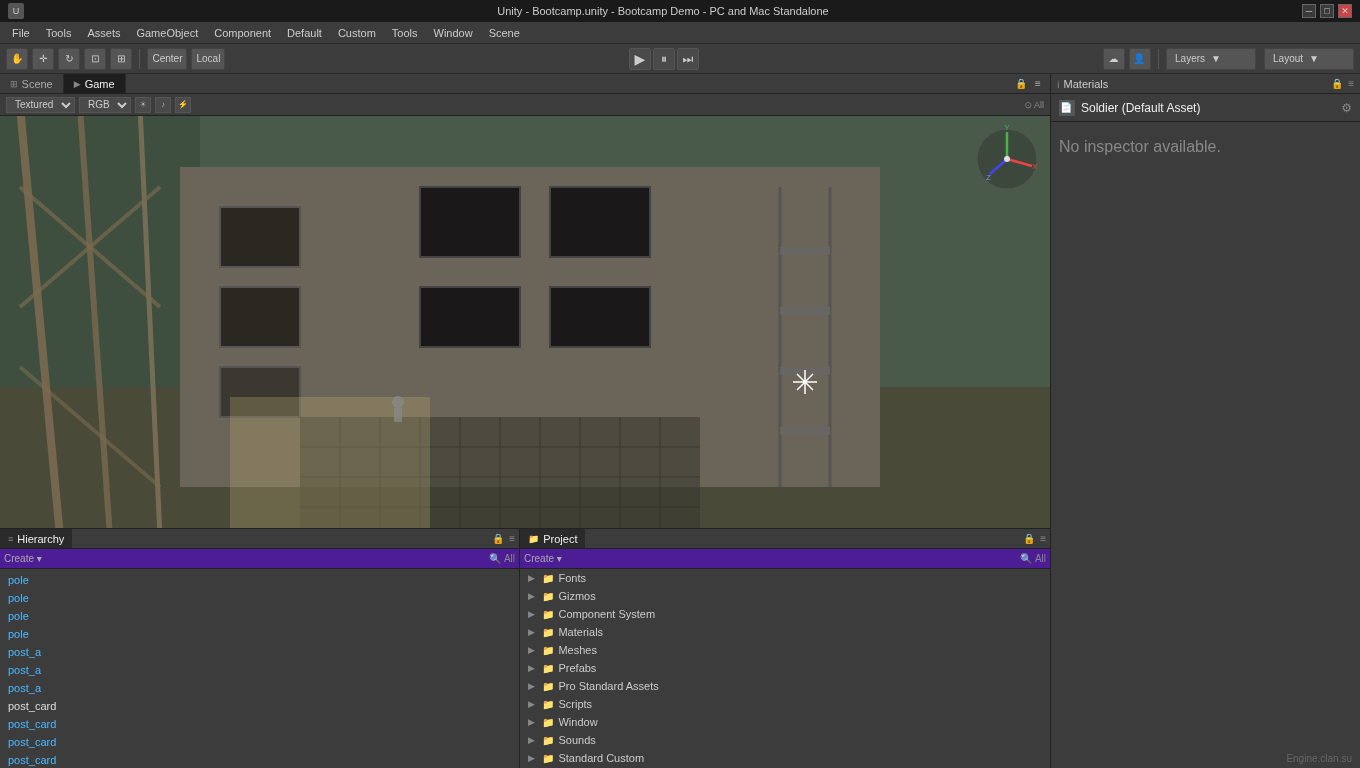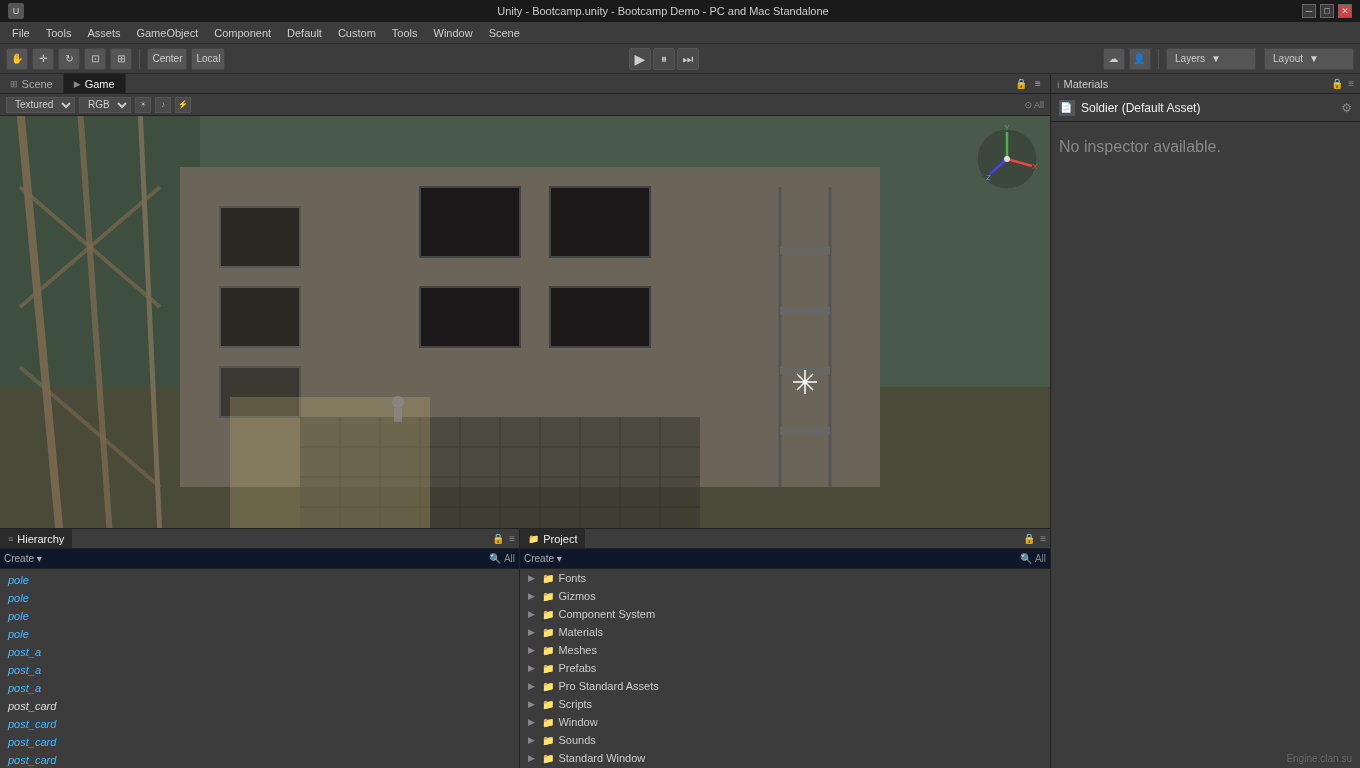--- a/index.html
+++ b/index.html
@@ -97,26 +97,26 @@
     .panel-tab-bar {
       height: 20px; background: #3c3c3c; display: flex; align-items: center;
       border-bottom: 1px solid #222;
     }
     .panel-tab {
       padding: 0 8px; height: 100%; display: flex; align-items: center;
       font-size: 11px; cursor: pointer; color: #eee; gap: 4px;
     }
     .panel-tab.active { background: #2a2a2a; }
     .panel-toolbar {
-      height: 20px; background: #0f172a; display: flex; align-items: center;
+      height: 20px; background: #4c1d95; display: flex; align-items: center;
       padding: 0 4px; gap: 8px; border-bottom: 1px solid #222;
     }
     .create-btn { color: #aaa; font-size: 10px; cursor: pointer; }
     .search-all { margin-left: auto; display: flex; align-items: center; gap: 2px; }
-    .panel-content { flex: 1; overflow-y: auto; padding: 2px 0; font-style: italic; }
+    .panel-content { flex: 1; overflow-y: auto; padding: 2px 0; }
     .panel-content::-webkit-scrollbar { width: 8px; background: #2a2a2a; }
     .panel-content::-webkit-scrollbar-thumb { background: #555; }
 
     .hier-item {
       height: 18px; display: flex; align-items: center; padding: 0 8px;
       font-size: 11px; cursor: pointer; color: #4db8ff;
     }
     .hier-item.text-white { color: #ddd; }
 
     
@@ -461,21 +461,21 @@
               <span>Window</span>
             </div>
             <div class="project-item">
               <span class="expand-arrow">▶</span>
               <span class="folder-icon">📁</span>
               <span>Sounds</span>
             </div>
             <div class="project-item">
               <span class="expand-arrow">▶</span>
               <span class="folder-icon">📁</span>
-              <span>Standard Window</span>
+              <span>Standard Custom</span>
             </div>
             <div class="project-item"></div>
           </div>
       </div>
 
     </div>
   </div>
 
   <div id="inspector-panel">
     <div class="inspector-tab-bar">

